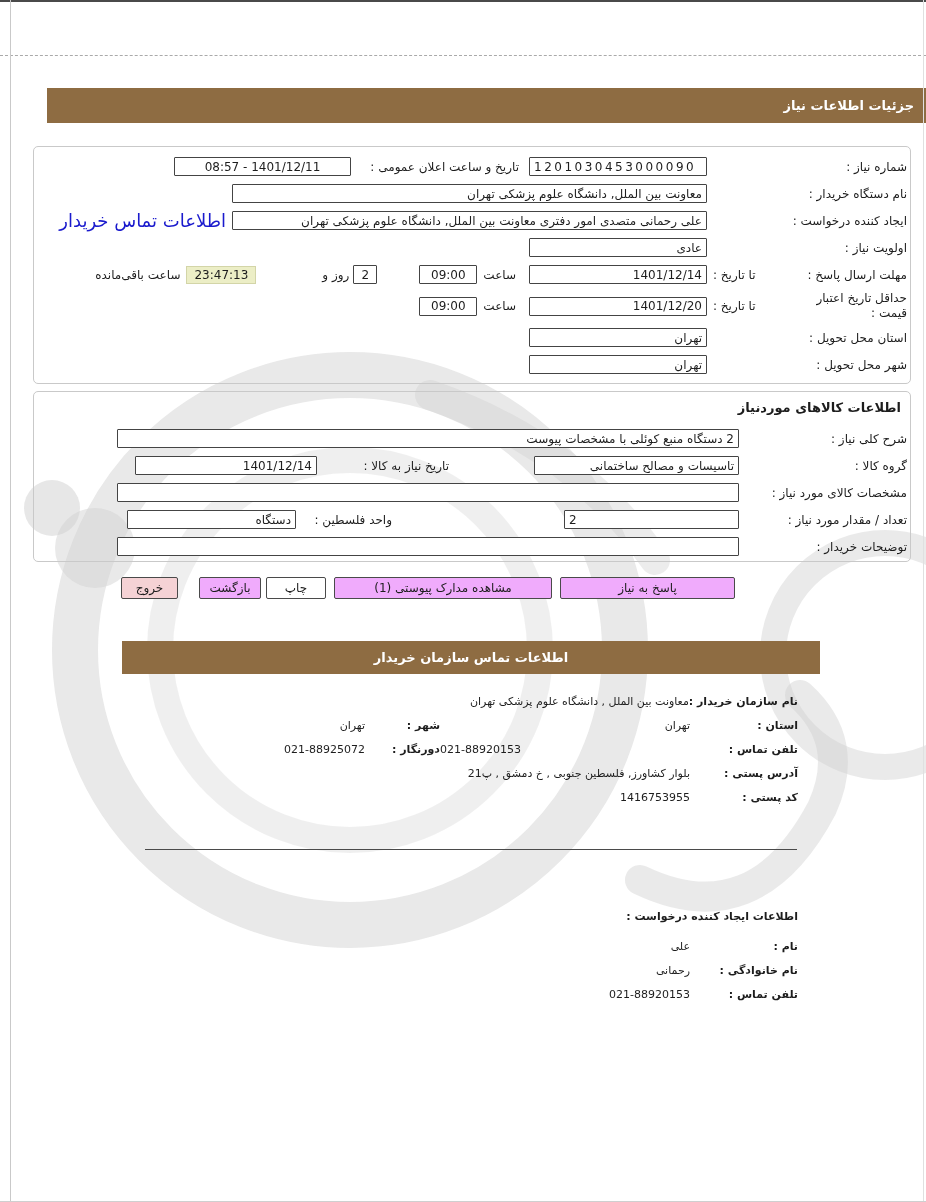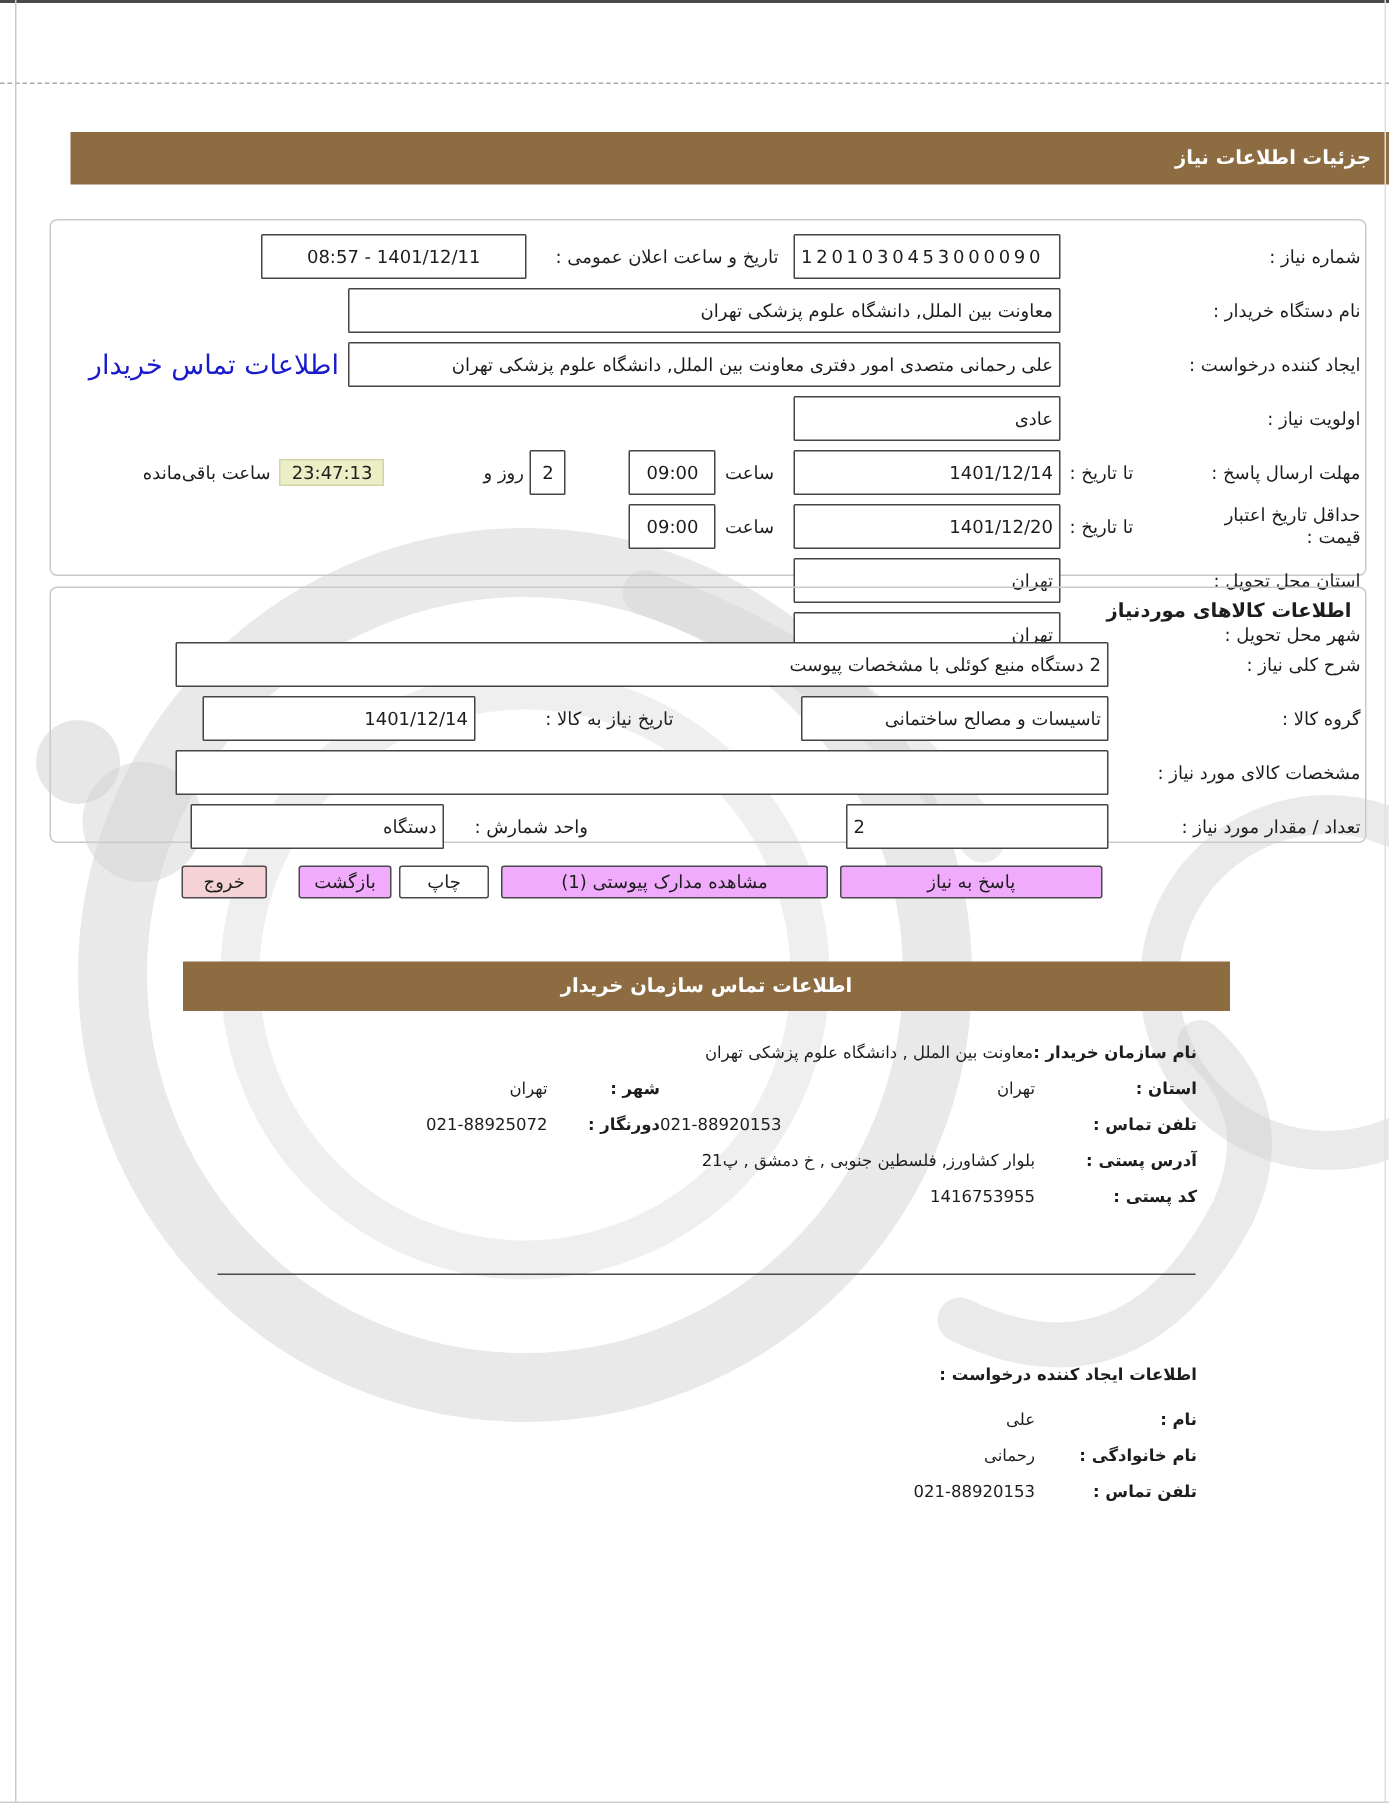--- a/index.html
+++ b/index.html
@@ -33,21 +33,21 @@
   .panel-title { font-weight:bold; font-size:13px; text-align:right; padding:2px 6px 0 0; margin-bottom:13px; }
 
   
   .frow { display:flex; align-items:center; margin-bottom:6px; min-height:21px; }
   .flabel { width:200px; display:flex; justify-content:space-between; align-items:center; padding-left:6px; font-size:12px; }
   .flabel.g { width:168px; }
   .flabel span { text-align:right; }
   .wrap-narrow { display:inline-block; width:112px; line-height:1.25; }
 
   .fin {
-    height:30px; border:1px solid #444; background:#fff; border-radius:1px;
+    height:19px; border:1px solid #444; background:#fff; border-radius:1px;
     font-family:"DejaVu Sans", sans-serif; font-size:12px; color:#1d1d1d;
     direction:rtl; text-align:right; padding:0 4px;
   }
   .w178{width:178px} .w177{width:177px} .w475{width:475px} .w58{width:58px}
   .w24{width:24px; text-align:center;} .w622{width:622px} .w205{width:205px}
   .w182{width:182px} .w175{width:175px} .w169{width:169px}
   .ltr { direction:ltr; text-align:left; }
   .center { text-align:center; }
   .spread { direction:ltr; text-align:left; letter-spacing:2.5px; }
 
@@ -214,24 +214,30 @@
       <span>مشخصات کالای مورد نیاز :</span>
     </div>
     <input class="fin w622" readonly="" value="" style="">
   </div>
 
   <div class="frow">
     <div class="flabel g">
       <span>تعداد / مقدار مورد نیاز :</span>
     </div>
     <input class="fin w175 ltr" readonly="" value="2" style="">
-    <div class="midlabel3">واحد شمارش :</div>
+    <div class="midlabel3">واحد فلسطین :</div>
     <input class="fin w169" readonly="" value="دستگاه" style="">
   </div>
 
+  <div class="frow">
+    <div class="flabel g">
+      <span>توضیحات خریدار :</span>
+    </div>
+    <input class="fin w622" readonly="" value="" style="">
+  </div>
 </div>
 
 <div class="actions">
   <button class="btn green bw1">پاسخ به نیاز</button>
   <button class="btn green bw2">مشاهده مدارک پیوستی (1)</button>
   <button class="btn white bw3">چاپ</button>
   <button class="btn green bw4">بازگشت</button>
   <button class="btn pink bw5">خروج</button>
 </div>
 

